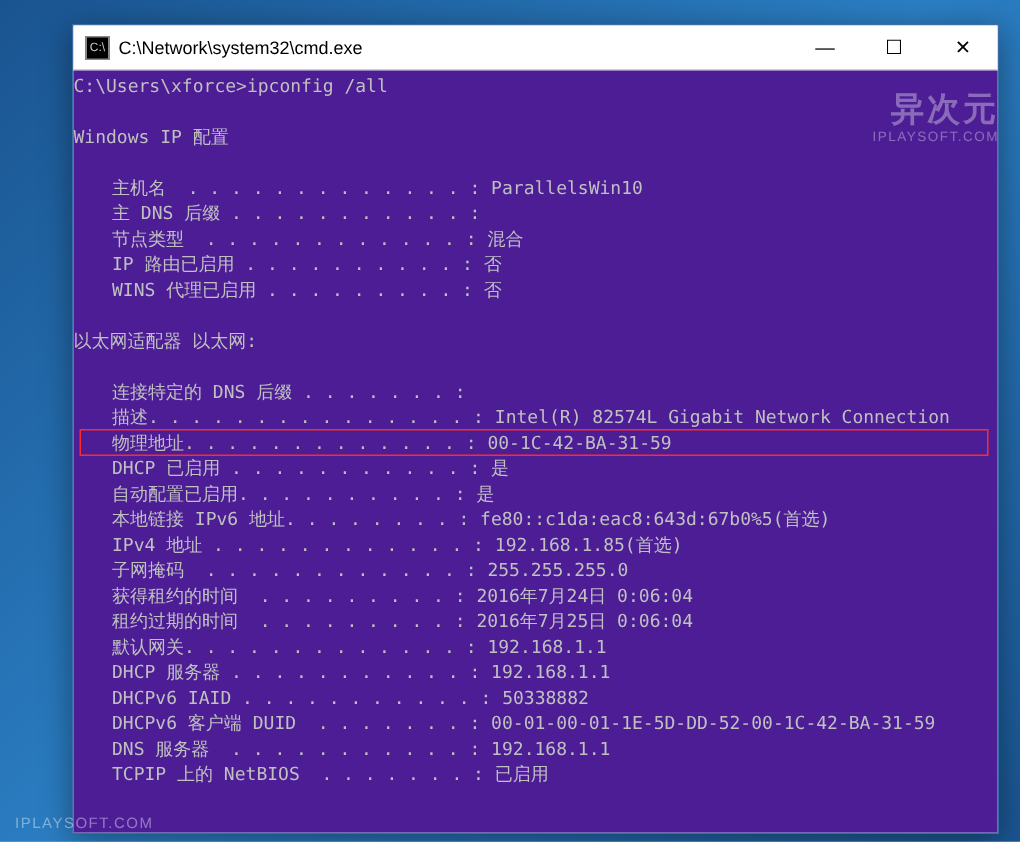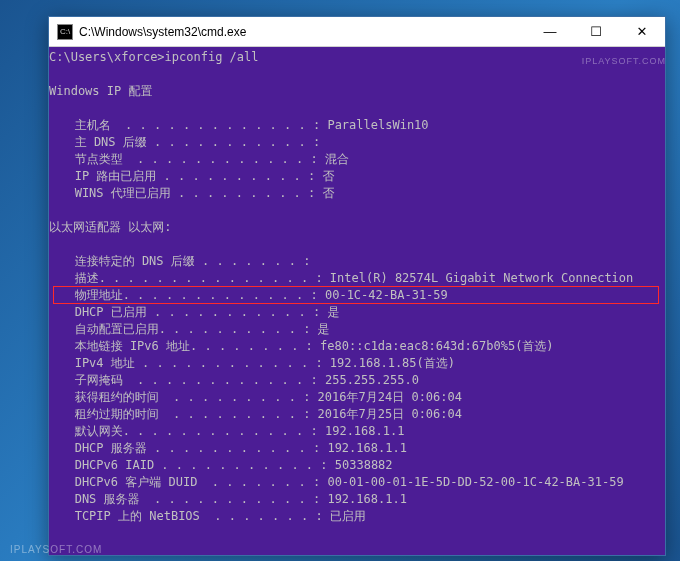--- a/index.html
+++ b/index.html
@@ -88,26 +88,27 @@
     letter-spacing: 1px;
     font-family: Arial, sans-serif;
   }
 </style>
 </head>
 <body>
 
 <div class="window">
   <div class="titlebar">
     <div class="titlebar-icon">C:\</div>
-    <div class="titlebar-title">C:\Windows\system32\cmd.exe</div>
+    <div class="titlebar-title">C:\Network\system32\cmd.exe</div>
     <div class="titlebar-controls">
       <div class="tb-btn">—</div>
       <div class="tb-btn">☐</div>
       <div class="tb-btn close">✕</div>
     </div>
   </div>
   <div class="console" id="console"><div class="con-line flush">C:\Users\xforce&gt;ipconfig /all</div><div class="con-line">&nbsp;</div><div class="con-line flush">Windows IP 配置</div><div class="con-line">&nbsp;</div><div class="con-line">   主机名  . . . . . . . . . . . . . : ParallelsWin10</div><div class="con-line">   主 DNS 后缀 . . . . . . . . . . . : </div><div class="con-line">   节点类型  . . . . . . . . . . . . : 混合</div><div class="con-line">   IP 路由已启用 . . . . . . . . . . : 否</div><div class="con-line">   WINS 代理已启用 . . . . . . . . . : 否</div><div class="con-line">&nbsp;</div><div class="con-line flush">以太网适配器 以太网:</div><div class="con-line">&nbsp;</div><div class="con-line">   连接特定的 DNS 后缀 . . . . . . . : </div><div class="con-line">   描述. . . . . . . . . . . . . . . : Intel(R) 82574L Gigabit Network Connection</div><div class="con-line">   物理地址. . . . . . . . . . . . . : 00-1C-42-BA-31-59</div><div class="con-line">   DHCP 已启用 . . . . . . . . . . . : 是</div><div class="con-line">   自动配置已启用. . . . . . . . . . : 是</div><div class="con-line">   本地链接 IPv6 地址. . . . . . . . : fe80::c1da:eac8:643d:67b0%5(首选)</div><div class="con-line">   IPv4 地址 . . . . . . . . . . . . : 192.168.1.85(首选)</div><div class="con-line">   子网掩码  . . . . . . . . . . . . : 255.255.255.0</div><div class="con-line">   获得租约的时间  . . . . . . . . . : 2016年7月24日 0:06:04</div><div class="con-line">   租约过期的时间  . . . . . . . . . : 2016年7月25日 0:06:04</div><div class="con-line">   默认网关. . . . . . . . . . . . . : 192.168.1.1</div><div class="con-line">   DHCP 服务器 . . . . . . . . . . . : 192.168.1.1</div><div class="con-line">   DHCPv6 IAID . . . . . . . . . . . : 50338882</div><div class="con-line">   DHCPv6 客户端 DUID  . . . . . . . : 00-01-00-01-1E-5D-DD-52-00-1C-42-BA-31-59</div><div class="con-line">   DNS 服务器  . . . . . . . . . . . : 192.168.1.1</div><div class="con-line">   TCPIP 上的 NetBIOS  . . . . . . . : 已启用</div><div class="highlight-box" style="left: 4px; top: 239px; width: 606px; height: 18px;"></div></div>
 </div>
 
 <div class="watermark">
+  <div class="big">异次元</div>
   <div class="small">IPLAYSOFT.COM</div>
 </div>
 <div class="watermark-bottom">IPLAYSOFT.COM</div>
 
 </body></html>

